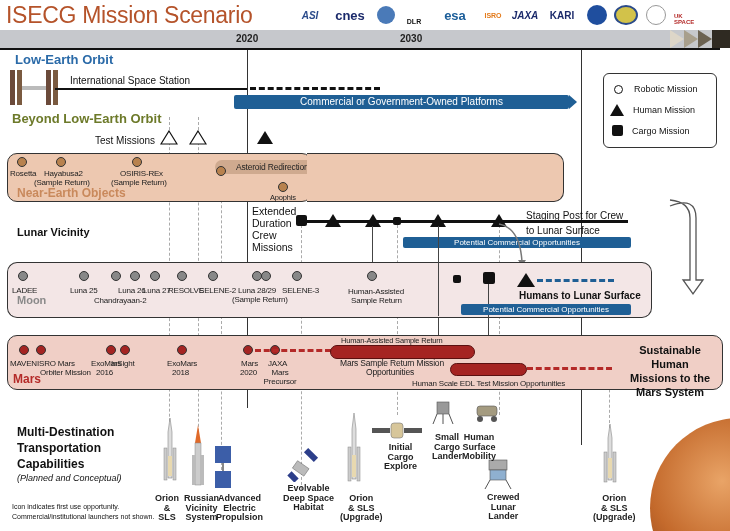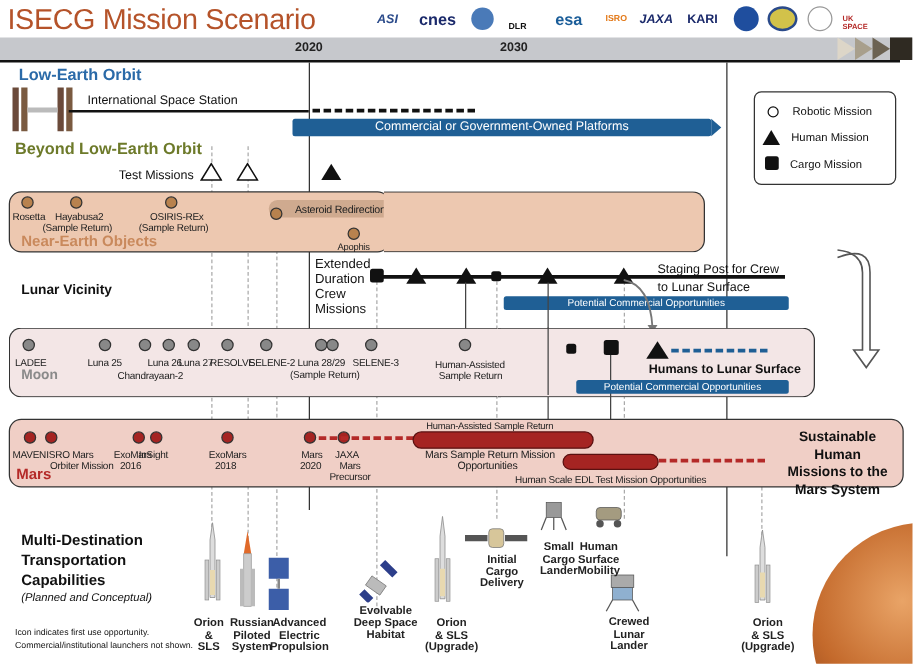--- a/index.html
+++ b/index.html
@@ -313,42 +313,42 @@
 
 <div class="abs" style="left:650px;top:418px;width:180px;height:180px;border-radius:50%;background:radial-gradient(circle at 40% 35%, #e9a467 0%, #c46a2c 45%, #8a3d16 80%, #4a1e08 100%)"></div>
 
 <div class="abs vehicle-lbl" style="left:155px;top:494px">
   <div>Orion</div>
   <div>&amp;</div>
   <div>SLS</div>
 </div>
 <div class="abs vehicle-lbl" style="left:184px;top:494px">
   <div>Russian</div>
-  <div>Piloted</div>
+  <div>Vicinity</div>
   <div>System</div>
 </div>
 <div class="abs vehicle-lbl" style="left:216px;top:494px">
   <div>Advanced</div>
   <div>Electric</div>
   <div>Propulsion</div>
 </div>
 <div class="abs vehicle-lbl" style="left:283px;top:484px">
   <div>Evolvable</div>
   <div>Deep Space</div>
   <div>Habitat</div>
 </div>
 <div class="abs vehicle-lbl" style="left:340px;top:494px">
   <div>Orion</div>
   <div>&amp; SLS</div>
   <div>(Upgrade)</div>
 </div>
 <div class="abs vehicle-lbl" style="left:384px;top:443px">
   <div>Initial</div>
   <div>Cargo</div>
-  <div>Delivery</div>
+  <div>Explore</div>
 </div>
 <div class="abs vehicle-lbl" style="left:432px;top:433px">
   <div>Small</div>
   <div>Cargo</div>
   <div>Lander</div>
 </div>
 <div class="abs vehicle-lbl" style="left:462px;top:433px">
   <div>Human</div>
   <div>Surface</div>
   <div>Mobility</div>

